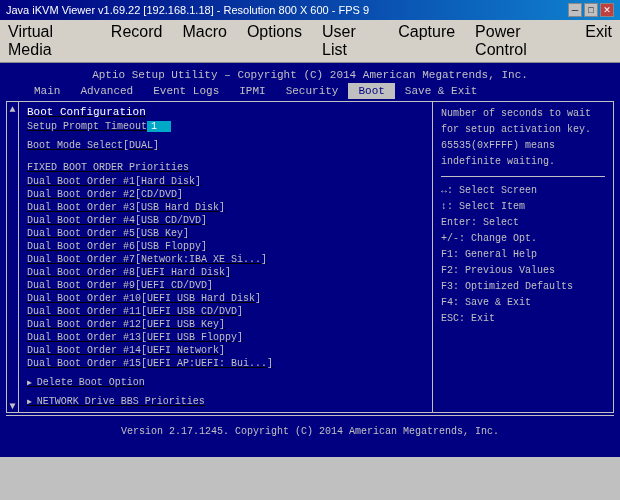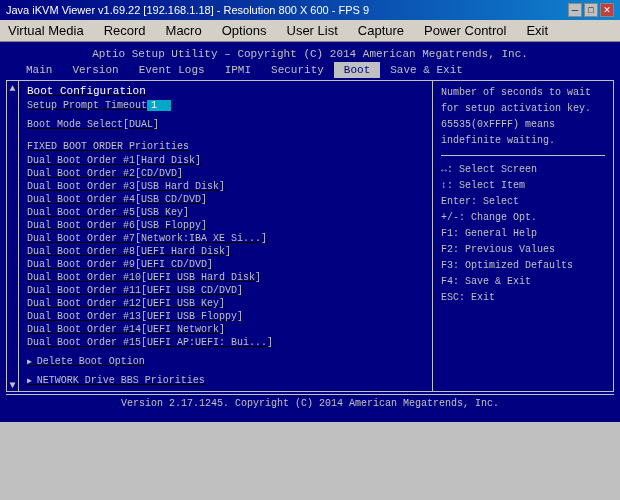--- a/index.html
+++ b/index.html
@@ -40,42 +40,42 @@
       cursor: pointer;
     }
 
     
     #menubar {
       background: #d4d0c8;
       padding: 2px 4px;
       display: flex;
       gap: 12px;
       font-family: Arial, sans-serif;
-      font-size: 13px;
+      font-size: 16px;
       border-bottom: 1px solid #888;
     }
     .menu-item {
       cursor: pointer;
       padding: 1px 4px;
     }
 
     
     #bios-header {
       background: #000080;
       color: #c0c0c0;
       text-align: center;
       padding: 4px 0 2px 0;
       font-size: 11px;
     }
 
     
     #bios-nav {
       display: flex;
       gap: 0;
-      padding: 0 16px;
+      padding: 0 24px;
       margin-bottom: 0;
     }
     .bios-tab {
       padding: 2px 10px;
       color: #c0c0c0;
       cursor: pointer;
       font-size: 11px;
     }
     .bios-tab.active {
       background: #c0c0c0;
@@ -166,21 +166,21 @@
       font-size: 10px;
       color: #c0c0c0;
       line-height: 1.6;
     }
 
     
     #bios-footer {
       background: #000080;
       color: #c0c0c0;
       text-align: center;
-      padding: 3px 0;
+      padding: 10px 0;
       font-size: 10px;
       border-top: 1px solid #c0c0c0;
       margin: 0 6px 8px 6px;
     }
 
     .window-wrapper {
       display: flex;
       flex-direction: column;
       height: 356px;
     }
@@ -219,21 +219,21 @@
   </div>
 
   <div id="bios-body">
 
     <div id="bios-header">
       <span>Aptio Setup Utility – Copyright (C) 2014 American Megatrends, Inc.</span>
     </div>
 
     <div id="bios-nav">
       <span class="bios-tab">Main</span>
-      <span class="bios-tab">Version</span>
+      <span class="bios-tab">Advanced</span>
       <span class="bios-tab">Event Logs</span>
       <span class="bios-tab">IPMI</span>
       <span class="bios-tab">Security</span>
       <span class="bios-tab active">Boot</span>
       <span class="bios-tab">Save &amp; Exit</span>
     </div>
 
     <div id="bios-content">
 
       <div style="display:flex;flex-direction:column;width:12px;background:#000080;border-right:1px solid #c0c0c0;align-items:center;padding-top:2px;">

